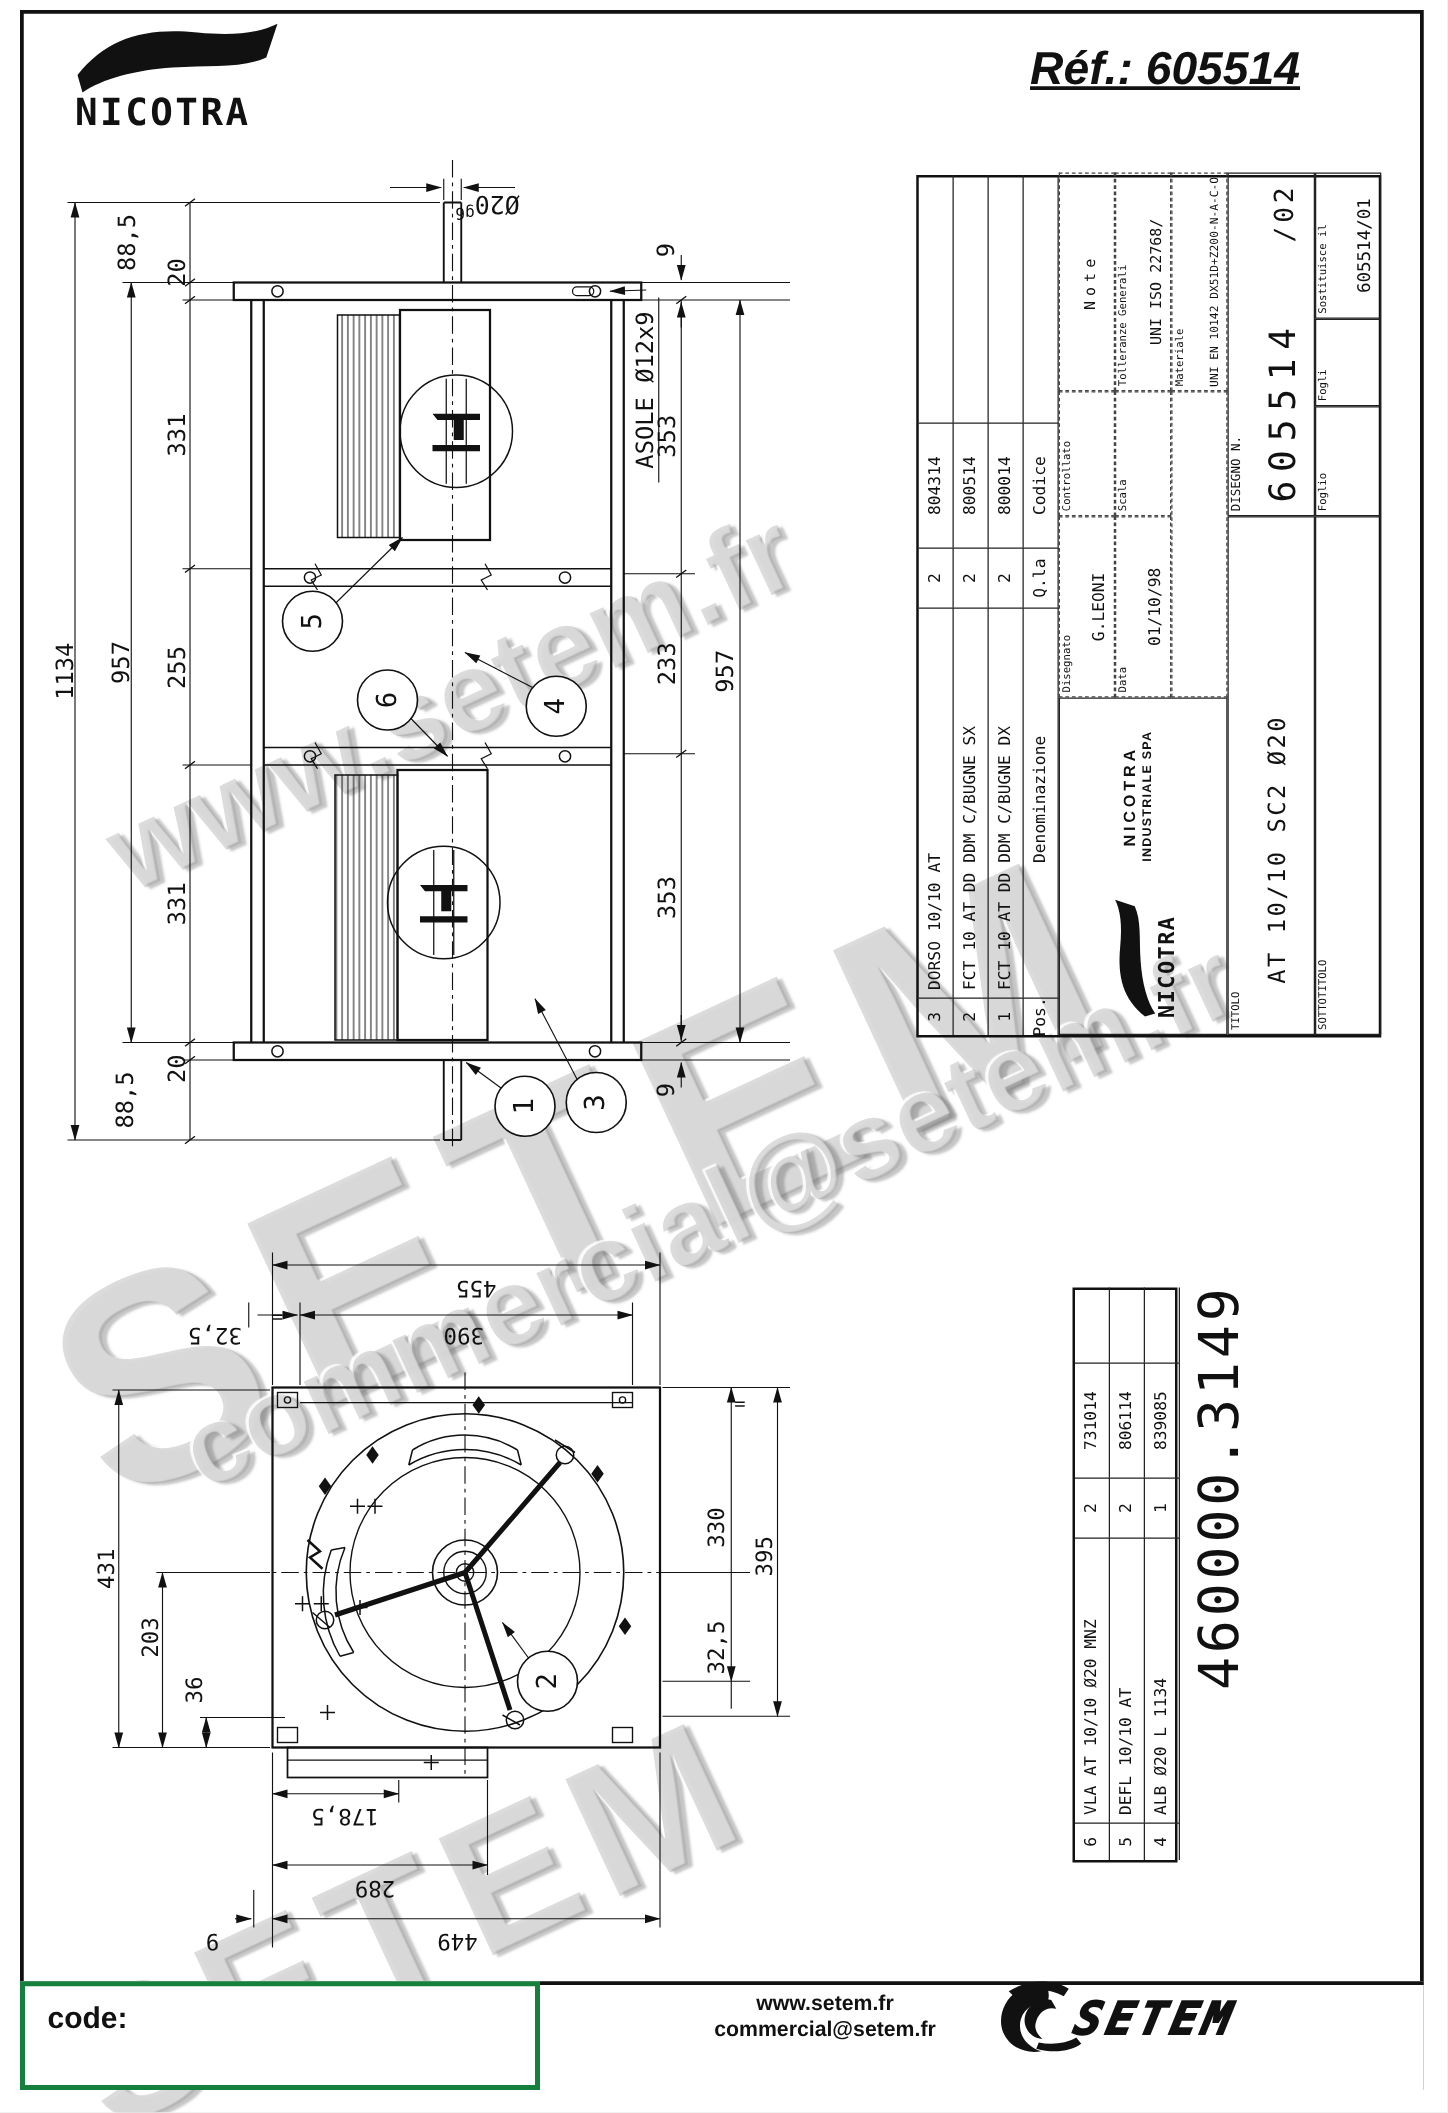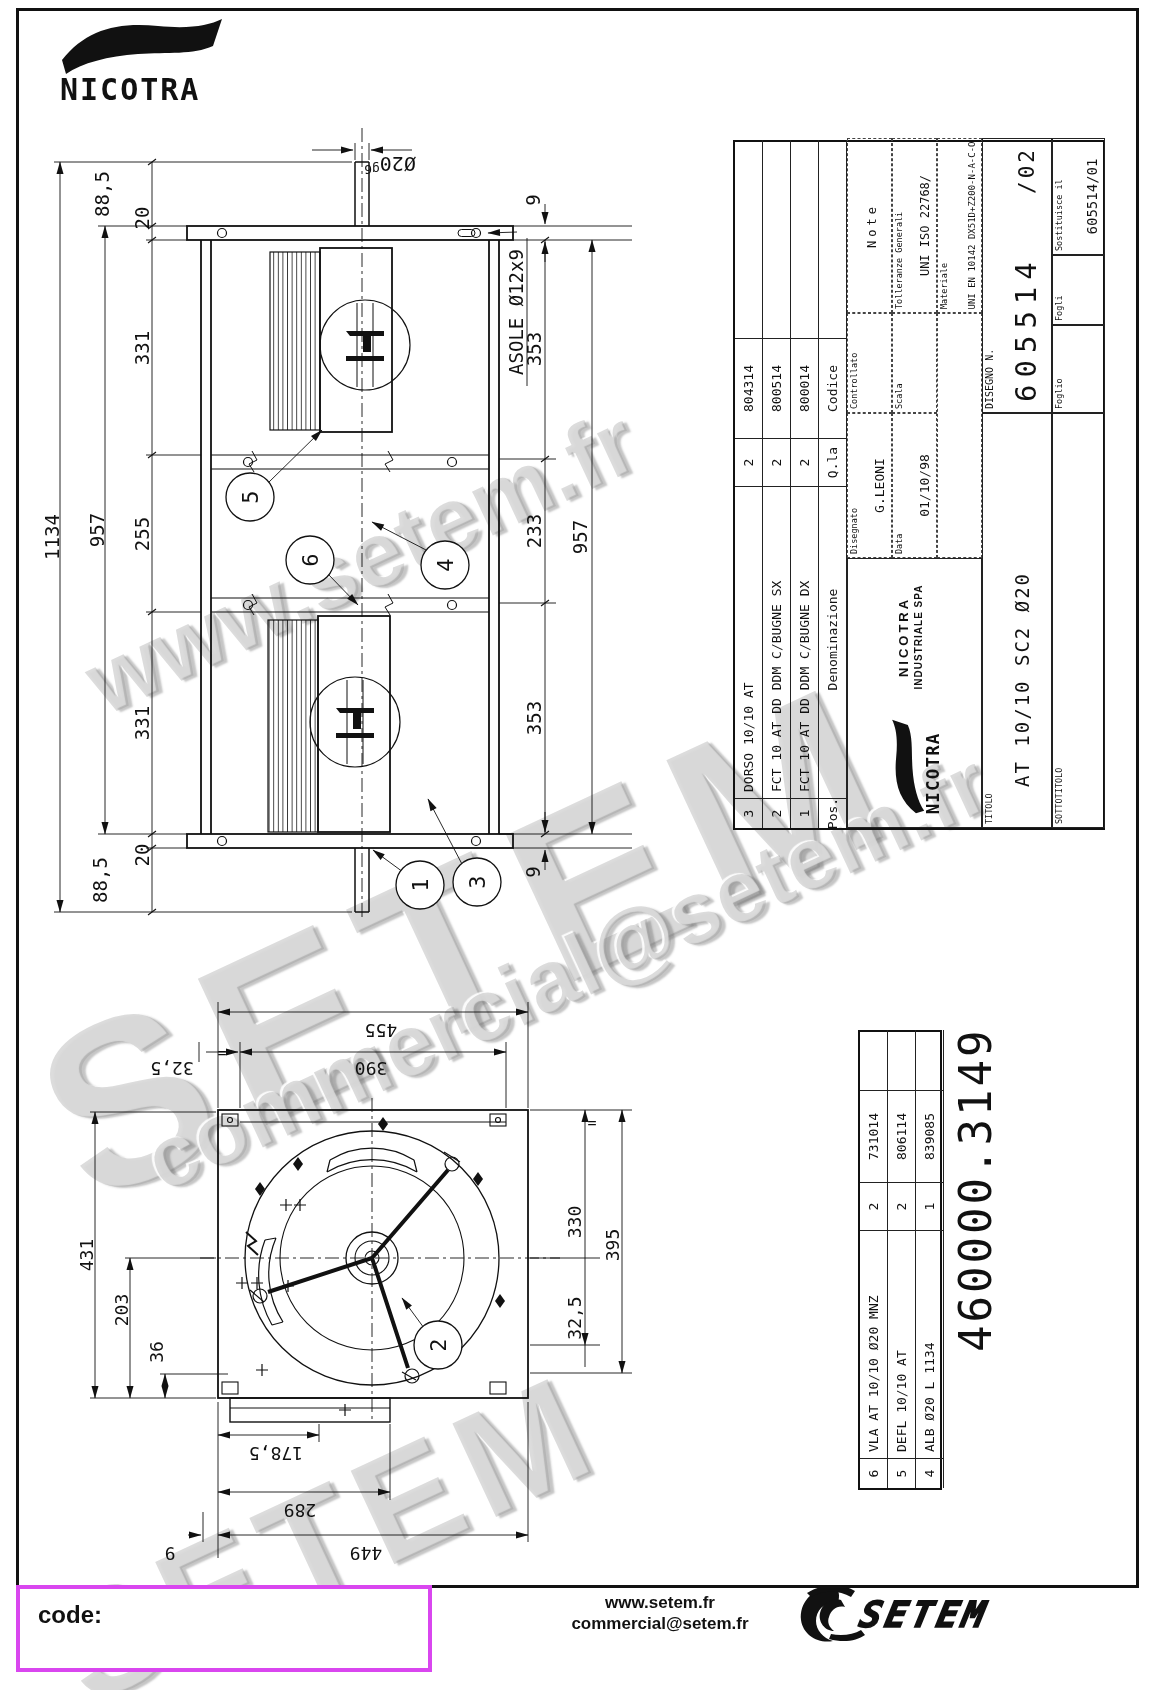--- a/index.html
+++ b/index.html
@@ -35,21 +35,21 @@
   .ccod{width:100px;justify-content:center}
   .cnote{width:198px;border-right:none}
   .cden2{width:228px;padding-left:6px}
   .ccod2{width:92px;justify-content:center}
   .cnote2{width:60px;border-right:none}
   .hdr{font-size:12px}
   .bom2{left:858px;top:1490px;width:460px;height:84px;border:2px solid #111;box-sizing:border-box}
   .pn{left:948px;top:1352px;width:344px;height:54px;font-size:44px;letter-spacing:3px;
       display:flex;align-items:center}
   
-  .codebox{position:absolute;left:16px;top:1585px;width:416px;height:87px;border:4px solid #d946ef;
+  .codebox{position:absolute;left:16px;top:1585px;width:416px;height:87px;border:4px solid #15803d;
            box-sizing:border-box;background:#fff;z-index:5}
   .codelbl{position:absolute;left:18px;top:12px;font-family:"Liberation Sans",sans-serif;
            font-weight:bold;font-size:24px}
   .codeval{position:absolute;left:100px;top:14px;font-family:"Liberation Sans",sans-serif;
            font-weight:bold;font-size:47px;letter-spacing:1px}
   .webbox{position:absolute;left:500px;top:1592px;width:320px;text-align:center;z-index:5;
           font-family:"Liberation Sans",sans-serif;font-weight:bold;font-size:17px;line-height:21px}
   .addr{position:absolute;left:435px;top:1644px;width:612px;text-align:center;z-index:5;
         font-family:"Liberation Sans",sans-serif;font-size:15px}
   .setemlogo{position:absolute;left:795px;top:1583px;z-index:5}
@@ -69,20 +69,21 @@
   <div class="wm" style="left:30px;top:1582px;font-size:150px;letter-spacing:12px;transform:rotate(-25deg)">SETEM</div>
 
   <div class="frame"></div>
 
   <div class="brandbox">
     <svg width="180" height="88" viewBox="0 0 180 88">
       <path d="M10,44 C34,14 64,6 106,10 C136,13 156,10 170,3 L161,30 C141,39 116,36 86,38 C56,40 30,47 14,58 Z" fill="#111"></path>
       <text x="8" y="84" font-family="Liberation Sans,sans-serif" font-weight="bold" font-size="30" letter-spacing="2">NICOTRA</text>
     </svg>
   </div>
+  <div class="refbox">Réf.: 605514</div>
 
   <svg class="drw" width="1158" height="1690" viewBox="0 0 1158 1690">
     <defs>
       <marker id="a" markerWidth="14" markerHeight="9" refX="12.5" refY="4.5" orient="auto-start-reverse" markerUnits="userSpaceOnUse">
         <path d="M0.5,1L13,4.5L0.5,8z" fill="#111"></path>
       </marker>
       <pattern id="vh" width="4.6" height="8" patternUnits="userSpaceOnUse">
         <path d="M2.3,0V8" stroke="#111" stroke-width="0.8"></path>
       </pattern>
     </defs>

